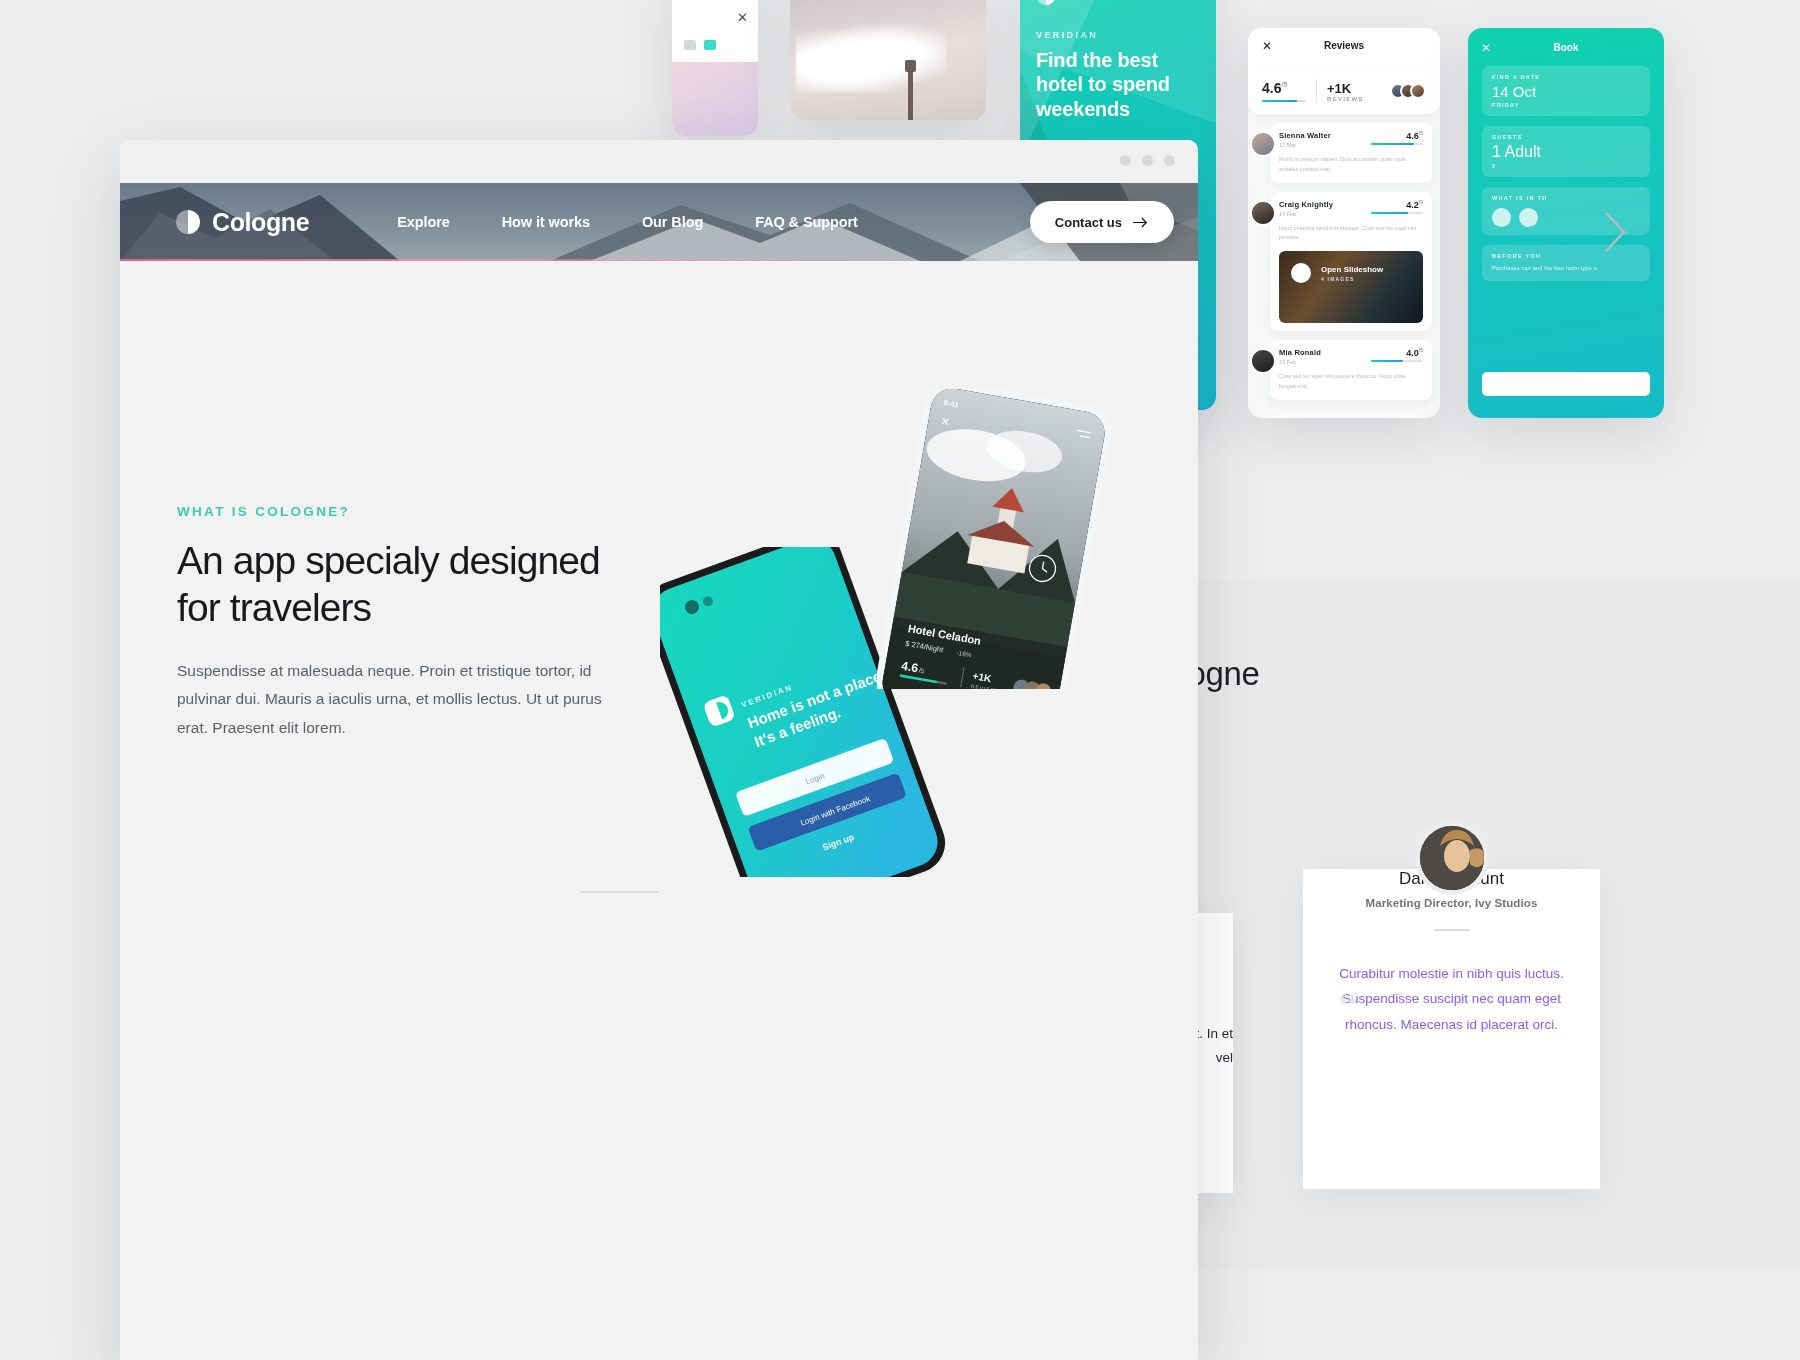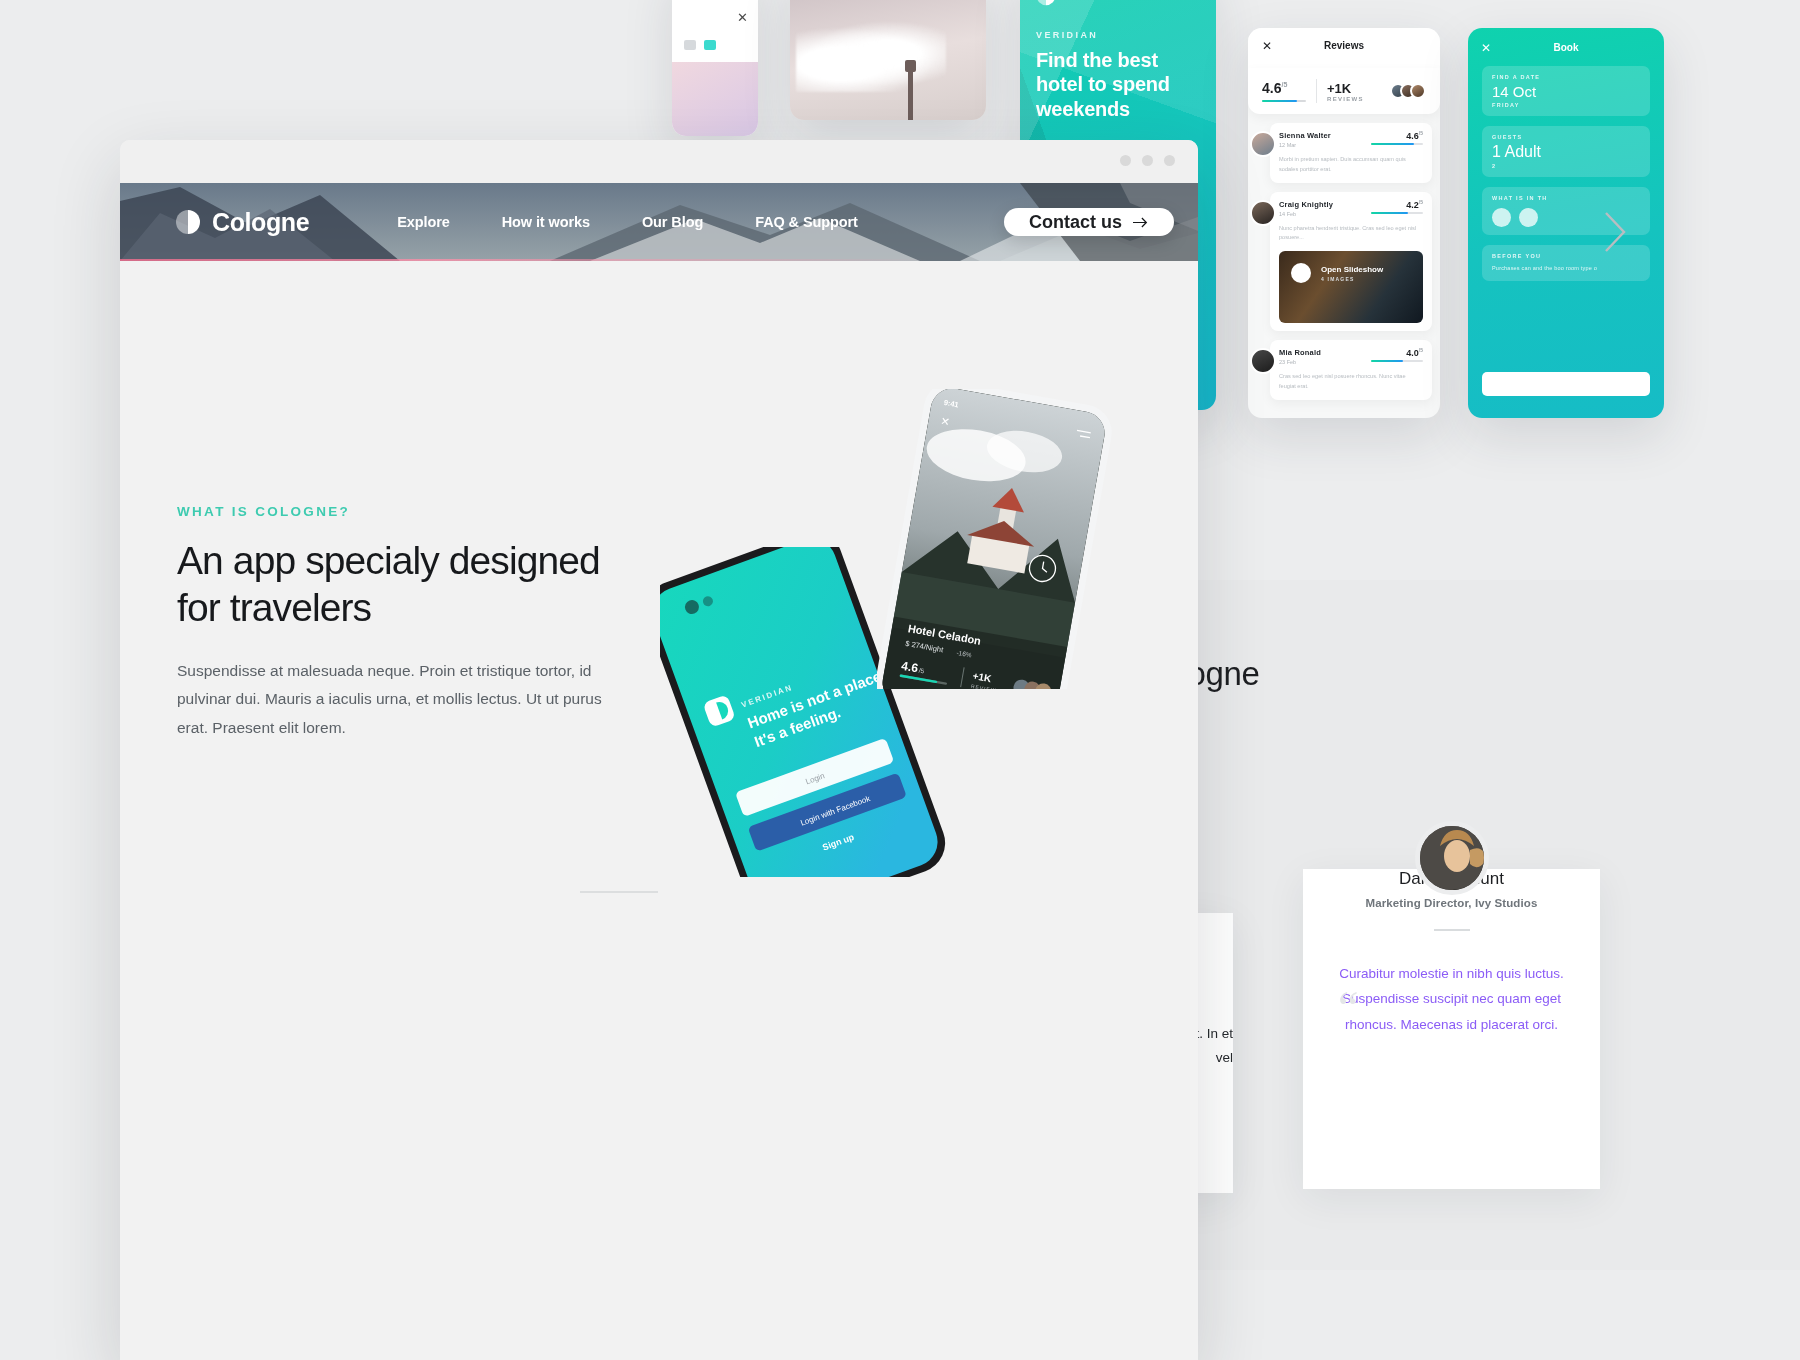--- a/index.html
+++ b/index.html
@@ -124,23 +124,23 @@
   .nav { position:relative; height:78px;
       background:linear-gradient(180deg,#6e7f8c 0%, #7b8c97 40%, #8d9aa2 100%); overflow:hidden; }
   .nav .mtn { position:absolute; inset:0; }
   .nav .line { position:absolute; left:0; right:0; bottom:0; height:2px;
       background:linear-gradient(90deg,#ff6f91,#ff8fa9 30%, rgba(255,255,255,0) 75%); opacity:.75; }
   .nav .inner { position:absolute; inset:0; display:flex; align-items:center; padding:0 24px 0 55px; }
   .logo-mark { width:26px; height:26px; position:relative; margin-right:11px; }
   .brandname { color:#fff; font-size:25px; font-weight:700; letter-spacing:-.4px; }
   .navlinks { display:flex; gap:52px; margin-left:88px;text-align:center; }
   .navlinks a { color:#fff; font-size:14.5px; font-weight:700; text-decoration:none; letter-spacing:-.1px;}
-  .contact { margin-left:auto; background:#fff; border-radius:40px; height:28px;
+  .contact { margin-left:auto; background:#fff; border-radius:40px; height:42px;
      display:flex; align-items:center; gap:11px; padding:0 25px; color:#1d1f22;
-     font-size:18px; font-weight:700; box-shadow:0 6px 18px rgba(0,0,0,.14); }
+     font-size:13px; font-weight:700; box-shadow:0 6px 18px rgba(0,0,0,.14); }
 
   
   .sec1 { position:relative; height:660px; }
   .eyebrow { color:#3ecbb0; font-size:13.5px; font-weight:800; letter-spacing:2.3px; }
   .h2 { font-size:39px; line-height:1.2; color:#17191c; letter-spacing:-.9px; margin-top:19px; font-weight:400;}
   .body { font-size:15.5px; line-height:1.85; color:#5b6167; margin-top:25px; }
   .btn { display:inline-flex; align-items:center; gap:13px; height:50px; padding:0 30px;
      border:1.6px solid #39cbb2; border-radius:40px; font-size:15px; font-weight:700; color:#17191c; }
   .sec1 .txt { position:absolute; left:57px; top:243px; width:440px; }
 

